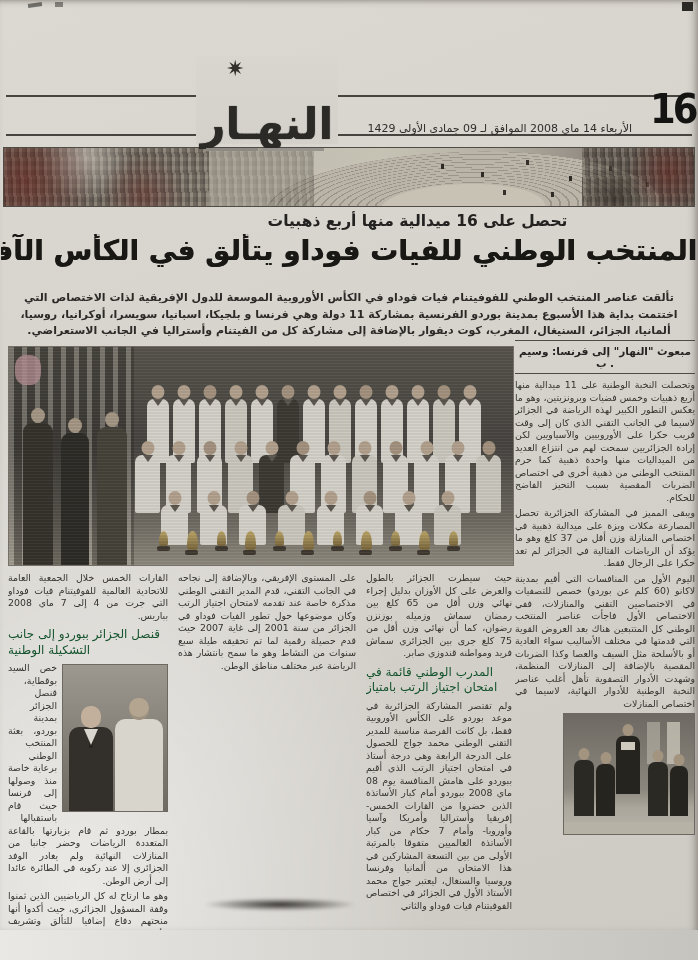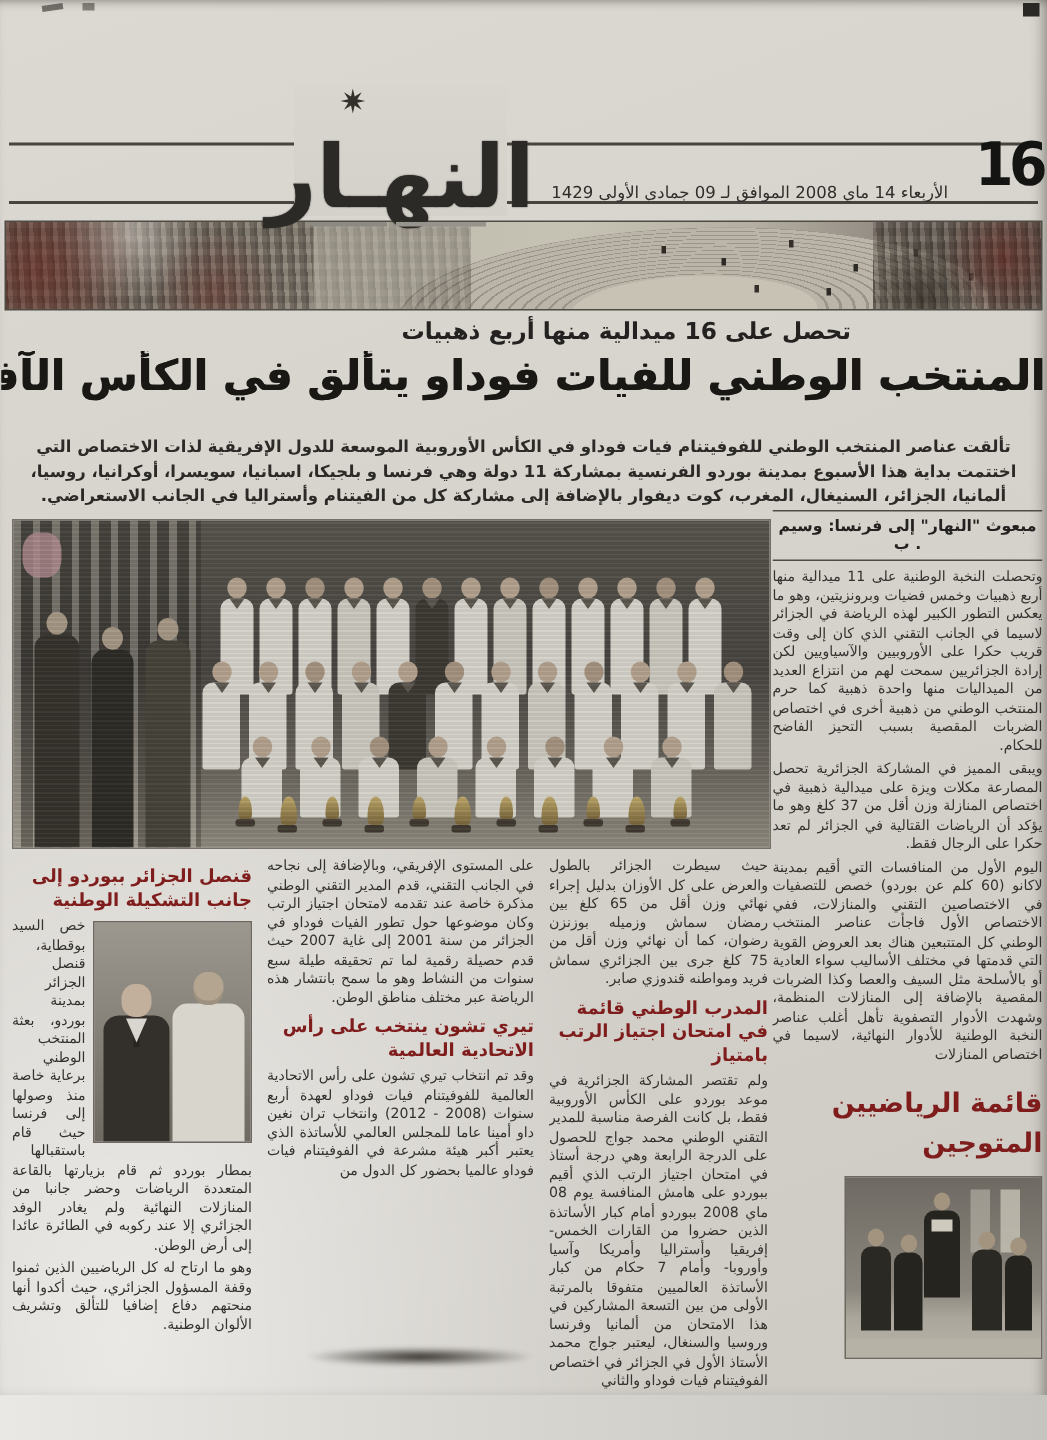--- a/index.html
+++ b/index.html
@@ -24,21 +24,21 @@
   .mark.tl2 { left:55px; top:2px; width:8px; height:5px; opacity:.5; }
 
   
   .rule { position:absolute; left:6px; right:6px; height:2px; background:#474440; }
   .rule.r1 { top:95px; } .rule.r2 { top:134px; }
   .logo-box {
     position:absolute; left:196px; top:56px; width:142px; height:88px;
     background:linear-gradient(180deg,#d9d6d0,#d4d1cb); z-index:3;
     display:flex; align-items:flex-end; justify-content:center;
   }
-  .logo-text { font-size:58px; font-weight:bold; color:#2c2a26; line-height:.9; letter-spacing:-1px;
+  .logo-text { font-size:43px; font-weight:bold; color:#2c2a26; line-height:.9; letter-spacing:-1px;
     text-shadow:0 0 1px #2c2a26; }
   .logo-star { position:absolute; left:30px; top:0px; font-size:22px; color:#33302b; }
   .logo-sub1 { position:absolute; left:10px; bottom:-7px; width:52px; height:3px; background:#8d8983; }
   .logo-sub2 { position:absolute; right:14px; bottom:-7px; width:60px; height:3px; background:#97938d; }
   .dateline { position:absolute; right:66px; top:122px; direction:rtl;
     font-size:11px; color:#2f2d2a; letter-spacing:0; }
   .pagenum {
     position:absolute; right:6px; top:88px; width:42px; text-align:center;
     font-size:37px; font-weight:bold; color:#141412; transform:scaleY(1.08);
     letter-spacing:-3px;
@@ -125,22 +125,22 @@
     background:repeating-linear-gradient(0deg, rgba(255,255,255,.04) 0 1px, rgba(0,0,0,.05) 1px 3px); }
 
   
   .right-col { position:absolute; right:3px; top:340px; width:180px; height:590px;
     overflow:hidden; direction:rtl; }
   .byline { border-top:1.5px solid #4e4b46; border-bottom:1.5px solid #4e4b46;
     padding:4px 2px; text-align:center; font-size:10.5px; font-weight:bold; color:#242220; margin-bottom:5px; }
   .bodytext { font-size:9.4px; line-height:12.5px; color:#34322e;
     text-align:justify; }
   .bodytext p { margin:0 0 3px 0; }
-  .subhead { direction:rtl; text-align:right; font-size:12px; font-weight:bold;
-    color:#7f1d1d; line-height:1.3; margin:5px 0 4px 0; }
+  .subhead { direction:rtl; text-align:left; font-size:12px; font-weight:normal;
+    color:#14532d; line-height:1.3; margin:5px 0 4px 0; }
   .subhead.big { font-size:18px; line-height:1.5; margin:12px 0 8px 0; }
   .cols { position:absolute; left:8px; top:572px; width:504px; height:358px;
     overflow:hidden; direction:rtl; display:grid;
     grid-template-columns:146px 178px 1fr; gap:10px; }
   .col { overflow:hidden; }
 
   
   .men-photo { float:right; width:104px; height:146px; margin:2px 0 4px 5px;
     border:1px solid #6d6861; position:relative; overflow:hidden;
     background:linear-gradient(180deg,#9c988f 0%, #807c73 60%, #6e6a62 100%); }
@@ -269,45 +269,43 @@
   <div class="grain"></div>
 </div>
 
 <div class="right-col">
   <div class="byline">مبعوث "النهار" إلى فرنسا: وسيم . ب</div>
   <div class="bodytext">
     <p>وتحصلت النخبة الوطنية على 11 ميدالية منها أربع ذهبيات وخمس فضيات وبرونزيتين، وهو ما يعكس التطور الكبير لهذه الرياضة في الجزائر لاسيما في الجانب التقني الذي كان إلى وقت قريب حكرا على الأوروبيين والآسياويين لكن إرادة الجزائريين سمحت لهم من انتزاع العديد من الميداليات منها واحدة ذهبية كما حرم المنتخب الوطني من ذهبية أخرى في اختصاص الضربات المقصية بسبب التحيز الفاضح للحكام.</p>
     <p>ويبقى المميز في المشاركة الجزائرية تحصل المصارعة مكلات ويزة على ميدالية ذهبية في اختصاص المنازلة وزن أقل من 37 كلغ وهو ما يؤكد أن الرياضات القتالية في الجزائر لم تعد حكرا على الرجال فقط.</p>
     <p>اليوم الأول من المنافسات التي أقيم بمدينة لاكانو (60 كلم عن بوردو) خصص للتصفيات في الاختصاصين التقني والمنازلات، ففي الاختصاص الأول فاجأت عناصر المنتخب الوطني كل المتتبعين هناك بعد العروض القوية التي قدمتها في مختلف الأساليب سواء العادية أو بالأسلحة مثل السيف والعصا وكذا الضربات المقصية بالإضافة إلى المنازلات المنظمة، وشهدت الأدوار التصفوية تأهل أغلب عناصر النخبة الوطنية للأدوار النهائية، لاسيما في اختصاص المنازلات</p>
   </div>
-  <div class="subhead big">قائمة الرياضيين المتوجين</div>
   <div class="podium-photo">
     <div class="banner bn1"></div>
     <div class="banner bn2"></div>
     <div class="pfig pf-c"></div>
     <div class="pfig pf1"></div>
     <div class="pfig pf2"></div>
     <div class="pfig pf3"></div>
     <div class="pfig pf4"></div>
     <div class="floorband"></div>
   </div>
 </div>
 
 <div class="cols">
   <div class="col bodytext">
     <p>حيث سيطرت الجزائر بالطول والعرض على كل الأوزان بدليل إجراء نهائي وزن أقل من 65 كلغ بين رمضان سماش وزميله بوزنزن رضوان، كما أن نهائي وزن أقل من 75 كلغ جرى بين الجزائري سماش فريد ومواطنه قندوزي صابر.</p>
     <div class="subhead">المدرب الوطني قائمة في امتحان اجتياز الرتب بامتياز</div>
     <p>ولم تقتصر المشاركة الجزائرية في موعد بوردو على الكأس الأوروبية فقط، بل كانت الفرصة مناسبة للمدير التقني الوطني محمد جواج للحصول على الدرجة الرابعة وهي درجة أستاذ في امتحان اجتياز الرتب الذي أقيم ببوردو على هامش المنافسة يوم 08 ماي 2008 ببوردو أمام كبار الأساتذة الذين حضروا من القارات الخمس- إفريقيا وأستراليا وأمريكا وآسيا وأوروبا- وأمام 7 حكام من كبار الأساتذة العالميين متفوقا بالمرتبة الأولى من بين التسعة المشاركين في هذا الامتحان من ألمانيا وفرنسا وروسيا والسنغال، ليعتبر جواج محمد الأستاذ الأول في الجزائر في اختصاص الفوفيتنام فيات فوداو والثاني</p>
   </div>
   <div class="col bodytext">
     <p>على المستوى الإفريقي، وبالإضافة إلى نجاحه في الجانب التقني، قدم المدير التقني الوطني مذكرة خاصة عند تقدمه لامتحان اجتياز الرتب وكان موضوعها حول تطور الفيات فوداو في الجزائر من سنة 2001 إلى غاية 2007 حيث قدم حصيلة رقمية لما تم تحقيقه طيلة سبع سنوات من النشاط وهو ما سمح بانتشار هذه الرياضة عبر مختلف مناطق الوطن.</p>
-    <div class="subhead">تيري تشون ينتخب على رأس الاتحادية العالمية</div>
-    <p>وقد تم انتخاب تيري تشون على رأس الاتحادية العالمية للفوفيتنام فيات فوداو لعهدة أربع سنوات (2008 - 2012) وانتخاب تران نغين داو أمينا عاما للمجلس العالمي للأساتذة الذي يعتبر أكبر هيئة مشرعة في الفوفيتنام فيات فوداو عالميا بحضور كل الدول من</p>
   </div>
   <div class="col bodytext">
+    <p>القارات الخمس خلال الجمعية العامة للاتحادية العالمية للفوفيتنام فيات فوداو التي جرت من 4 إلى 7 ماي 2008 بباريس.</p>
     <div class="subhead">قنصل الجزائر ببوردو إلى جانب التشكيلة الوطنية</div>
     <div class="men-photo">
       <div class="man suit">
           <span class="tie"></span>
         </div>
       <div class="man white"></div>
     </div>
     <p>خص السيد بوقطاية، قنصل الجزائر بمدينة بوردو، بعثة المنتخب الوطني برعاية خاصة منذ وصولها إلى فرنسا حيث قام باستقبالها بمطار بوردو ثم قام بزيارتها بالقاعة المتعددة الرياضات وحضر جانبا من المنازلات النهائية ولم يغادر الوفد الجزائري إلا عند ركوبه في الطائرة عائدا إلى أرض الوطن.</p>
     <p>وهو ما ارتاح له كل الرياضيين الذين ثمنوا وقفة المسؤول الجزائري، حيث أكدوا أنها منحتهم دفاع إضافيا للتألق وتشريف الألوان الوطنية.</p>
   </div>

